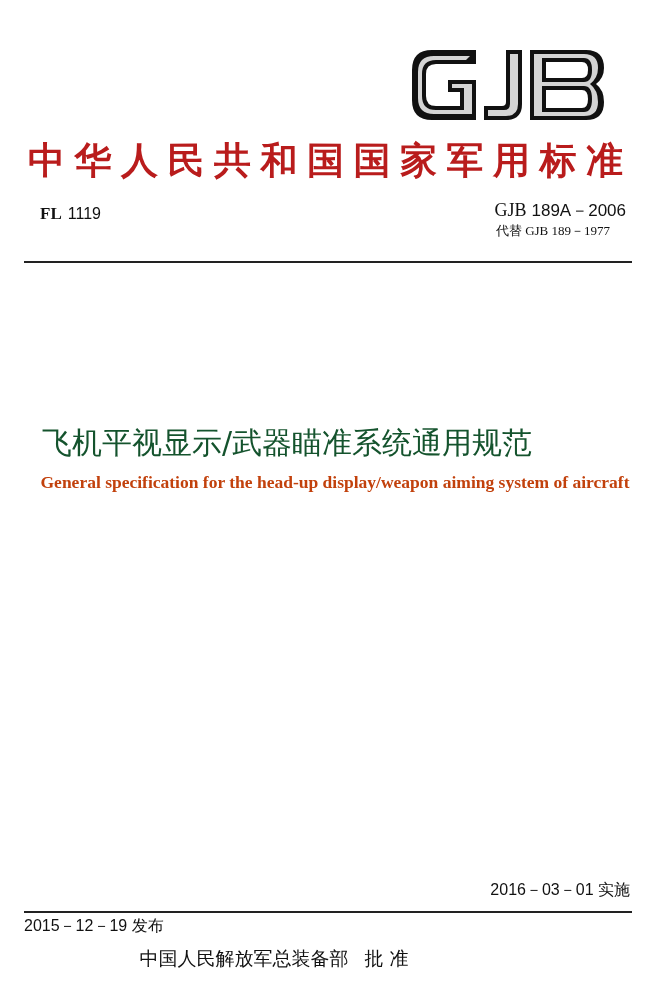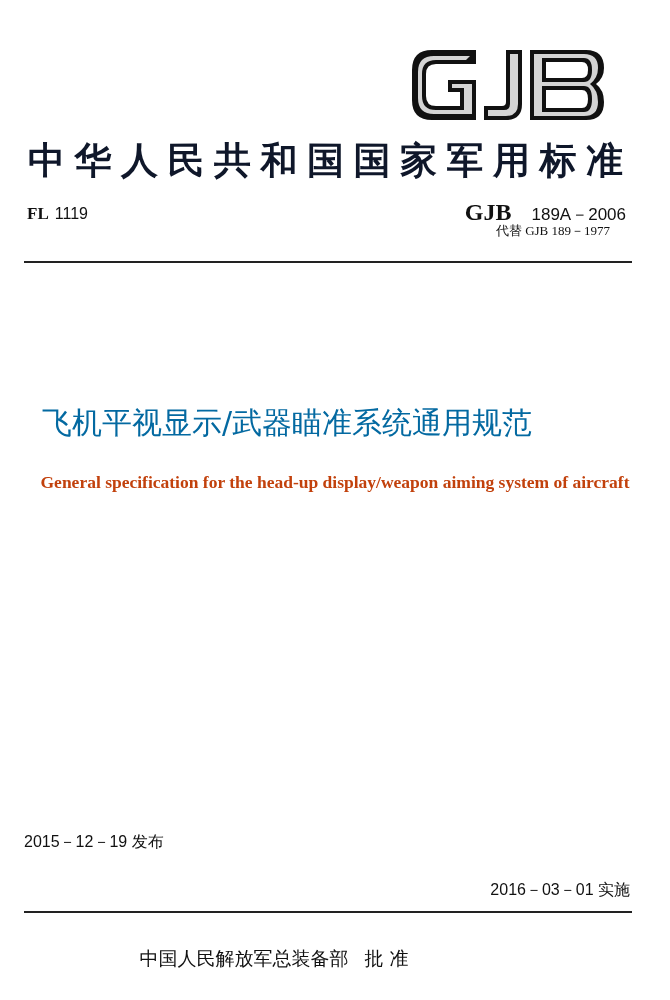--- a/index.html
+++ b/index.html
@@ -2,37 +2,37 @@
 <html><head>
 <meta charset="utf-8">
 <style>
   html, body { margin: 0; padding: 0; background: #ffffff; }
   body { width: 670px; height: 1000px; position: relative; overflow: hidden; color: #111; }
   .abs { position: absolute; }
   .logo { left: 410px; top: 48px; width: 196px; height: 74px; }
   .std-title {
     left: 28px; top: 136px; width: 604px; height: 48px;
     font-family: "DejaVu Serif", serif; font-weight: bold; font-size: 37px;
-    letter-spacing: 9.5px; white-space: nowrap; line-height: 48px; color: #0f172a;
+    letter-spacing: 9.5px; white-space: nowrap; line-height: 48px; color: #b91c1c;
   }
-  .fl { left: 27px; top: 204px; font-family: "Liberation Sans", sans-serif; font-size: 16px; }
+  .fl { left: 40px; top: 204px; font-family: "Liberation Sans", sans-serif; font-size: 16px; }
   .fl .b { font-family: "Liberation Serif", serif; font-weight: bold; font-size: 17px; margin-right: 6px; }
   .std-no { right: 44px; top: 199px; font-family: "Liberation Sans", sans-serif; font-size: 17px; text-align: right; }
-  .std-no .b { font-family: "Liberation Serif", serif; font-weight: bold; font-size: 24px; margin-right: 20px; }
+  .std-no .b { font-family: "Liberation Serif", serif; font-weight: normal; font-size: 18px; margin-right: 5px; }
   .replaces { right: 60px; top: 222px; font-family: "Liberation Serif", serif; font-size: 13px; text-align: right; }
   .rule { left: 24px; width: 608px; height: 2px; background: #222; }
   .doc-title-cn {
-    left: 0; width: 574px; top: 403px; text-align: center;
-    font-family: "DejaVu Sans", sans-serif; font-size: 30px; line-height: 40px; color: #0369a1;
+    left: 0; width: 574px; top: 423px; text-align: center;
+    font-family: "DejaVu Sans", sans-serif; font-size: 30px; line-height: 40px; color: #14532d;
   }
   .doc-title-en {
     left: 0; width: 670px; top: 472px; text-align: center;
     font-family: "Liberation Serif", serif; font-weight: bold; font-size: 17.5px; color: #c2410c;
   }
-  .date-issue { left: 24px; top: 832px; font-family: "Liberation Sans", sans-serif; font-size: 16px; text-align: center; }
+  .date-issue { left: 24px; top: 916px; font-family: "Liberation Sans", sans-serif; font-size: 16px; text-align: center; }
   .date-impl { right: 40px; top: 880px; font-family: "Liberation Sans", sans-serif; font-size: 16px; }
   .approve { left: 0; width: 548px; top: 946px; text-align: center; font-family: "DejaVu Sans", sans-serif; font-size: 19px; }
   .approve .sp { display: inline-block; width: 16px; }
 </style>
 </head>
 <body>
 
 <svg class="abs logo" viewBox="0 0 196 74" xmlns="http://www.w3.org/2000/svg">
 
   <path d="M22 2 H66 L66 16 H26 Q16 16 16 26 V48 Q16 58 26 58 H50 V44 H38 V32 H66 V72 H22 Q2 72 2 52 V22 Q2 2 22 2 Z" fill="#111"></path>

